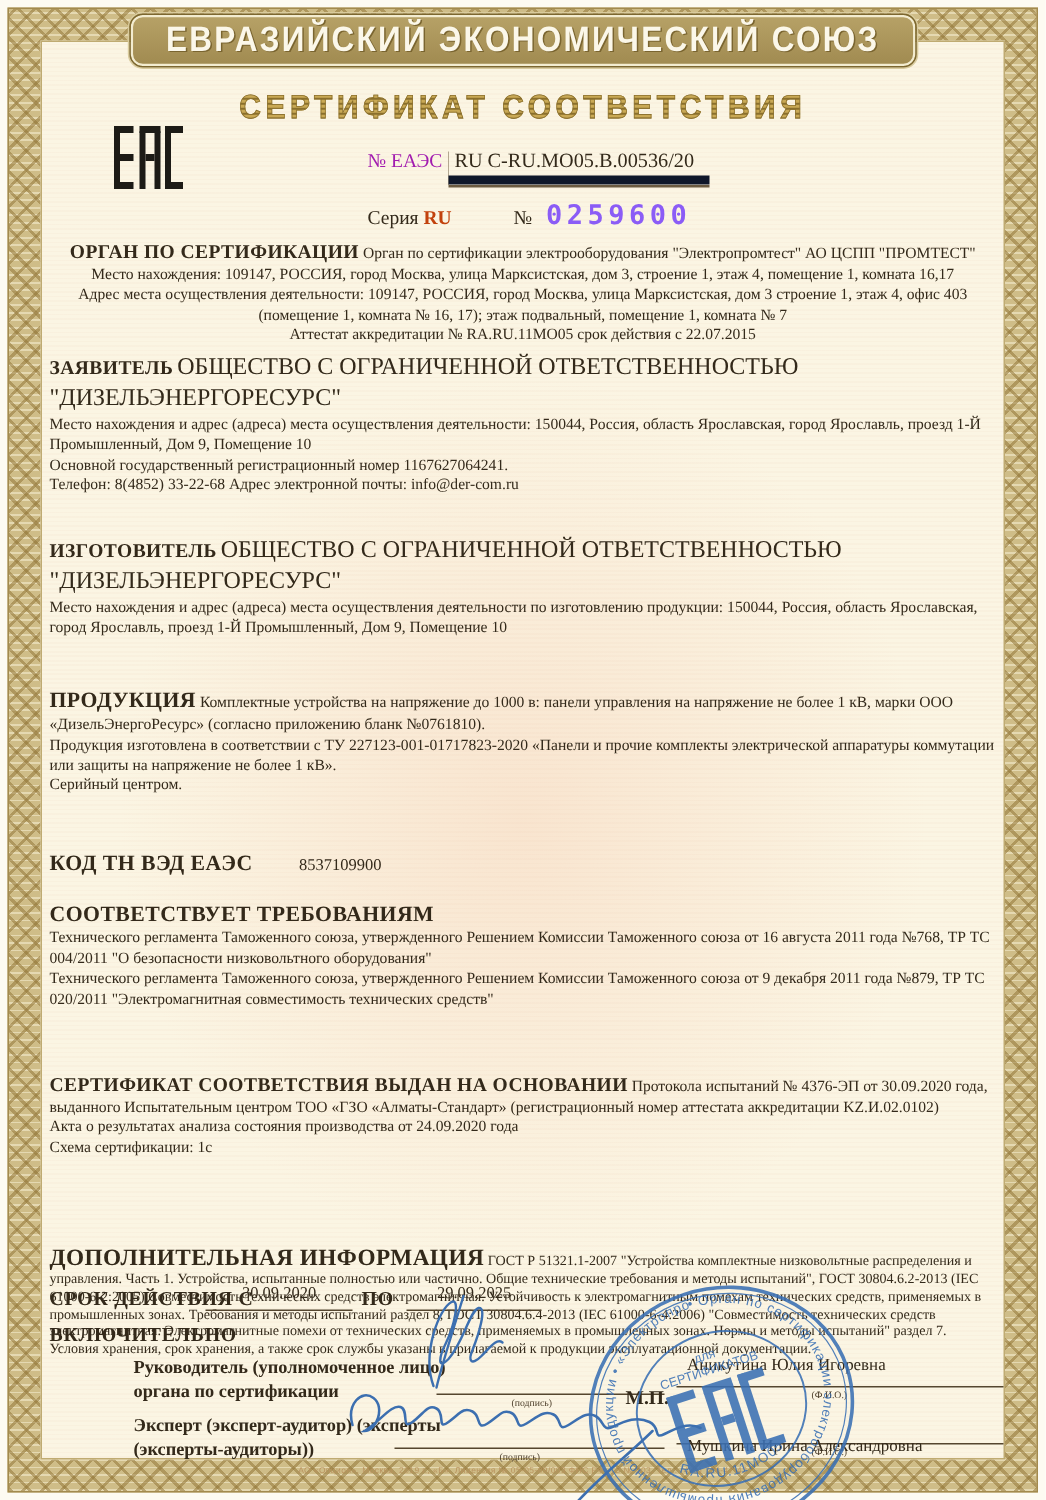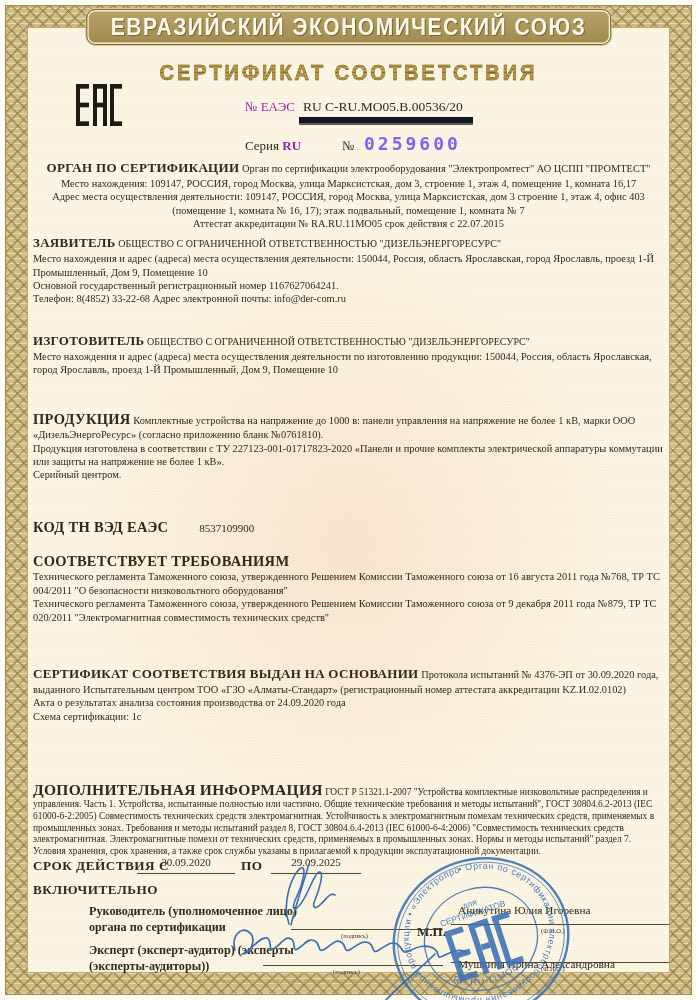--- a/index.html
+++ b/index.html
@@ -57,31 +57,31 @@
       -webkit-background-clip:text;background-clip:text;color:transparent;
     }
   }
   .number-row{margin:15px 0 0 212px;font-size:13px;}
   .number-row .lbl{color:#a21caf;}
   .dbl{
     display:inline-block;margin-left:4px;font-size:13.5px;padding:0 10px 2px 4px;
     border-bottom:6px solid #0f172a;box-shadow:0 2px 0 #6b5a40;
   }
   .series-row{margin:10px 0 0 212px;font-size:13px;}
-  .series-row .red{color:#a21caf;font-weight:bold;}
+  .series-row .red{color:#c2410c;font-weight:bold;}
   .series-row .blank-no{
     font-family:"DejaVu Sans Mono",monospace;color:#8b5cf6;
     font-size:18px;letter-spacing:3px;margin-left:6px;font-weight:bold;
   }
   .series-row .no-sign{margin-left:38px;}
   
   .sec{font-size:10.4px;line-height:1.29;margin-top:0;}
   .sec .t{font-weight:bold;font-size:13px;letter-spacing:.3px;}
   .sec .t-big{font-weight:bold;font-size:14.5px;letter-spacing:.3px;}
-  .sec .caps{font-size:10px;}
+  .sec .caps{font-size:16px;}
   .sec-organ{margin-top:6px;text-align:center;}
   .sec-app{margin-top:5px;}
   .sec-man{margin-top:27px;}
   .sec-prod{margin-top:33px;}
   .sec-tnved{margin-top:36px;font-size:11.5px;}
   .sec-tnved .val{margin-left:28px;font-size:11px;}
   .sec-req{margin-top:15px;}
   .sec-issued{margin-top:42px;}
   .sec-add{margin-top:57px;font-size:9.4px;line-height:1.24;}
   .sec-add .t-add{font-weight:bold;font-size:15.5px;letter-spacing:.3px;}

